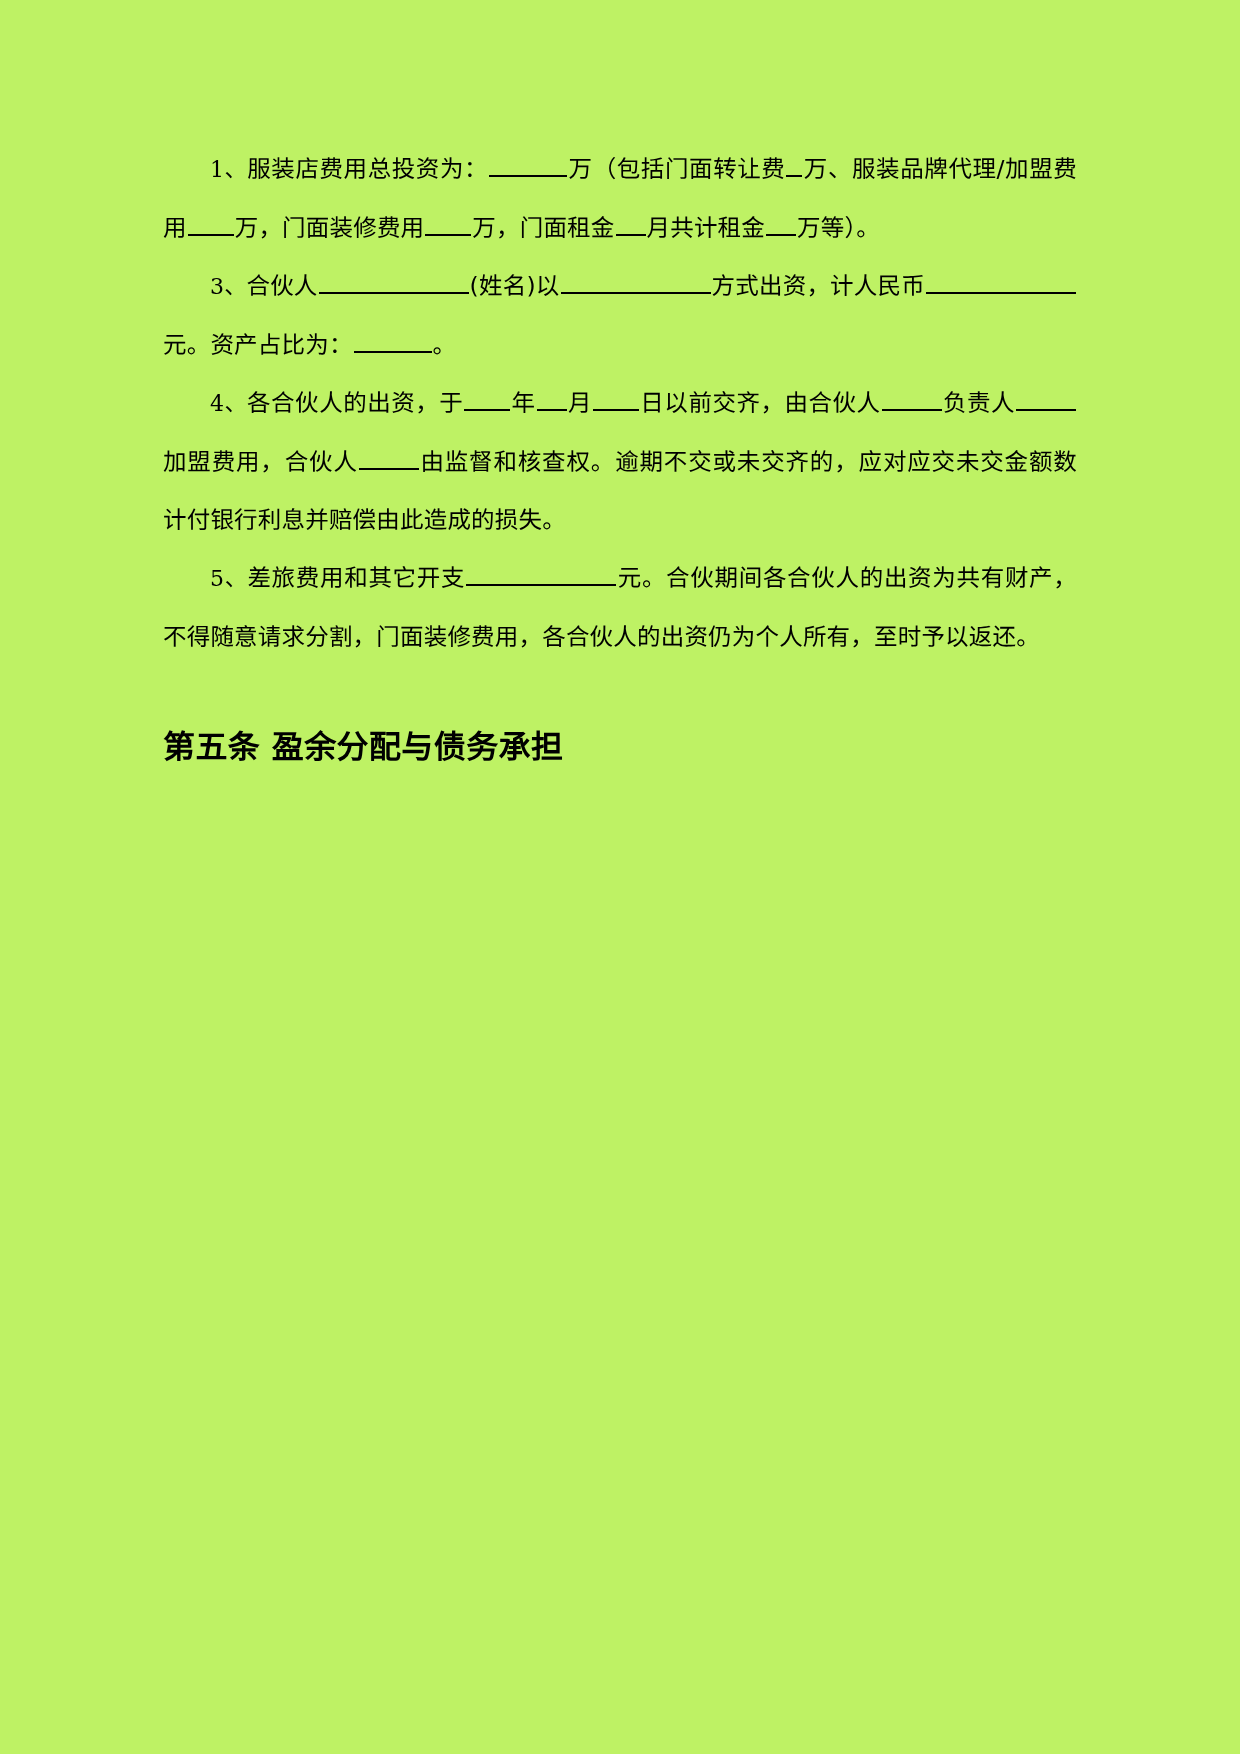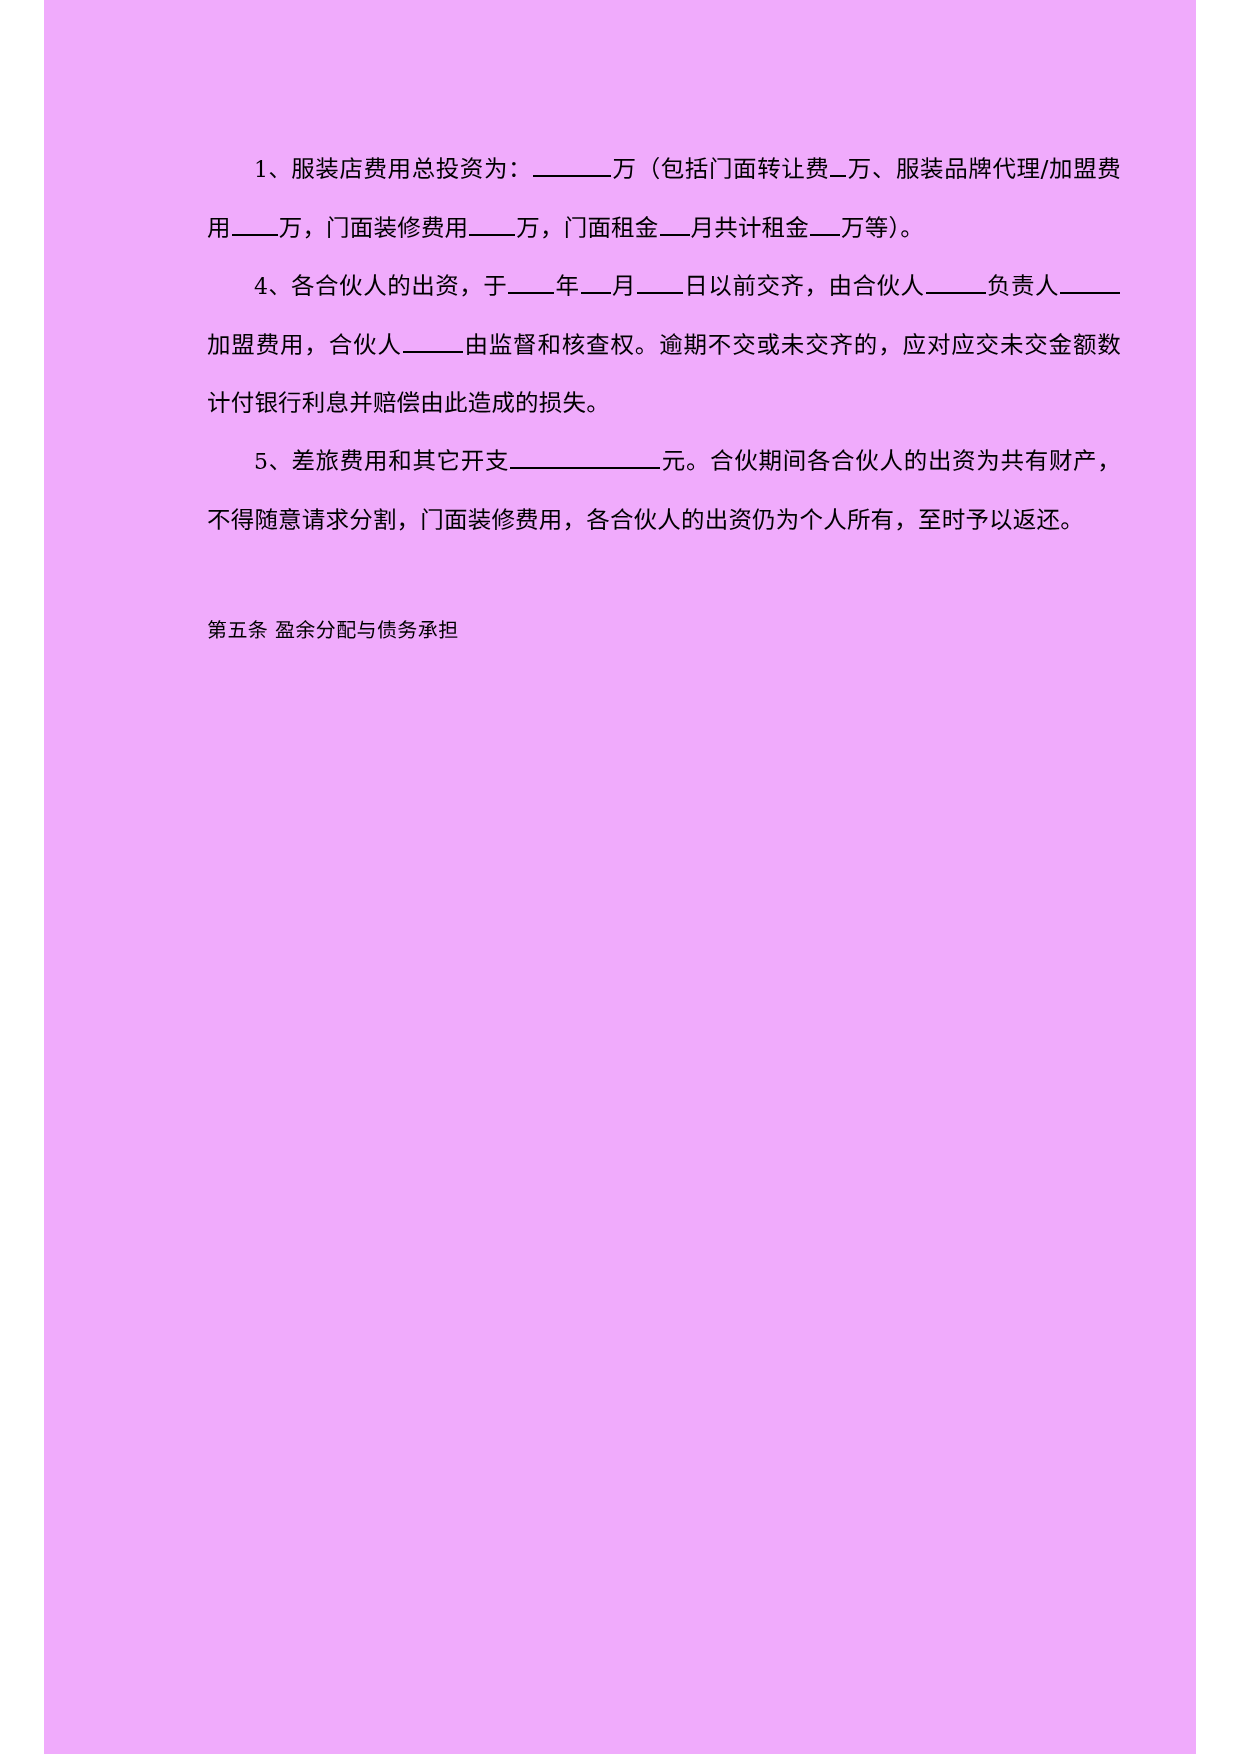--- a/index.html
+++ b/index.html
@@ -7,24 +7,24 @@
     margin: 0;
     padding: 0;
     background: #ffffff;
   }
   body {
     font-family: "DejaVu Sans", "Liberation Sans", sans-serif;
     color: #000000;
   }
   .page {
     position: relative;
-    width: 1152px;
+    width: 1240px;
     height: 1754px;
     margin: 0 auto;
-    background: #f0abfc;
+    background: #bef264;
     box-sizing: border-box;
     padding: 140px 163px 0 163px;
     overflow: hidden;
   }
   .doc-body {
     width: 914px;
   }
   p {
     margin: 0;
     padding: 0;
@@ -33,23 +33,23 @@
     font-size: 23.5px;
     line-height: 58px;
     letter-spacing: 0.2px;
     text-align: justify;
     text-justify: inter-ideograph;
     word-break: break-all;
     text-indent: 2em;
     font-weight: 500;
   }
   .heading {
-    font-size: 20px;
+    font-size: 32px;
     line-height: 58px;
-    font-weight: normal;
+    font-weight: bold;
     letter-spacing: 0.4px;
     text-indent: 0;
   }
   .gap-sm { height: 22px; }
   .gap-md { height: 36px; }
   .gap-lg { height: 52px; }
   .gap-xl { height: 62px; }
 
   
   .fill {
@@ -86,20 +86,23 @@
 <body>
 
 <div class="page">
   <div class="doc-body">
 
     <p class="para">
       <span class="idx">1、</span><span>服装店费用总投资为：</span><span class="fill fill-l"></span><span>万（包括门面转让费</span><span class="fill fill-xxs"></span><span>万、服装品牌代理/加盟费用</span><span class="fill fill-s"></span><span>万，门面装修费用</span><span class="fill fill-s"></span><span>万，门面租金</span><span class="fill fill-xs"></span><span>月共计租金</span><span class="fill fill-xs"></span><span>万等）。</span>
     </p>
 
 
+    <p class="para">
+      <span class="idx">3、</span><span>合伙人</span><span class="fill fill-3xl"></span><span>(姓名)以</span><span class="fill fill-3xl"></span><span>方式出资，计人民币</span><span class="fill fill-3xl"></span><span>元。资产占比为：</span><span class="fill fill-l"></span><span>。</span>
+    </p>
 
     <p class="para">
       <span class="idx">4、</span><span>各合伙人的出资，于</span><span class="fill fill-s"></span><span>年</span><span class="fill fill-xs"></span><span>月</span><span class="fill fill-s"></span><span>日以前交齐，由合伙人</span><span class="fill fill-m"></span><span>负责人</span><span class="fill fill-m"></span><span>加盟费用，合伙人</span><span class="fill fill-m"></span><span>由监督和核查权。逾期不交或未交齐的，应对应交未交金额数计付银行利息并赔偿由此造成的损失。</span>
     </p>
 
     <p class="para">
       <span class="idx">5、</span><span>差旅费用和其它开支</span><span class="fill fill-3xl"></span><span>元。合伙期间各合伙人的出资为共有财产，不得随意请求分割，门面装修费用，各合伙人的出资仍为个人所有，至时予以返还。</span>
     </p>
 
     <div class="gap-lg"></div>

